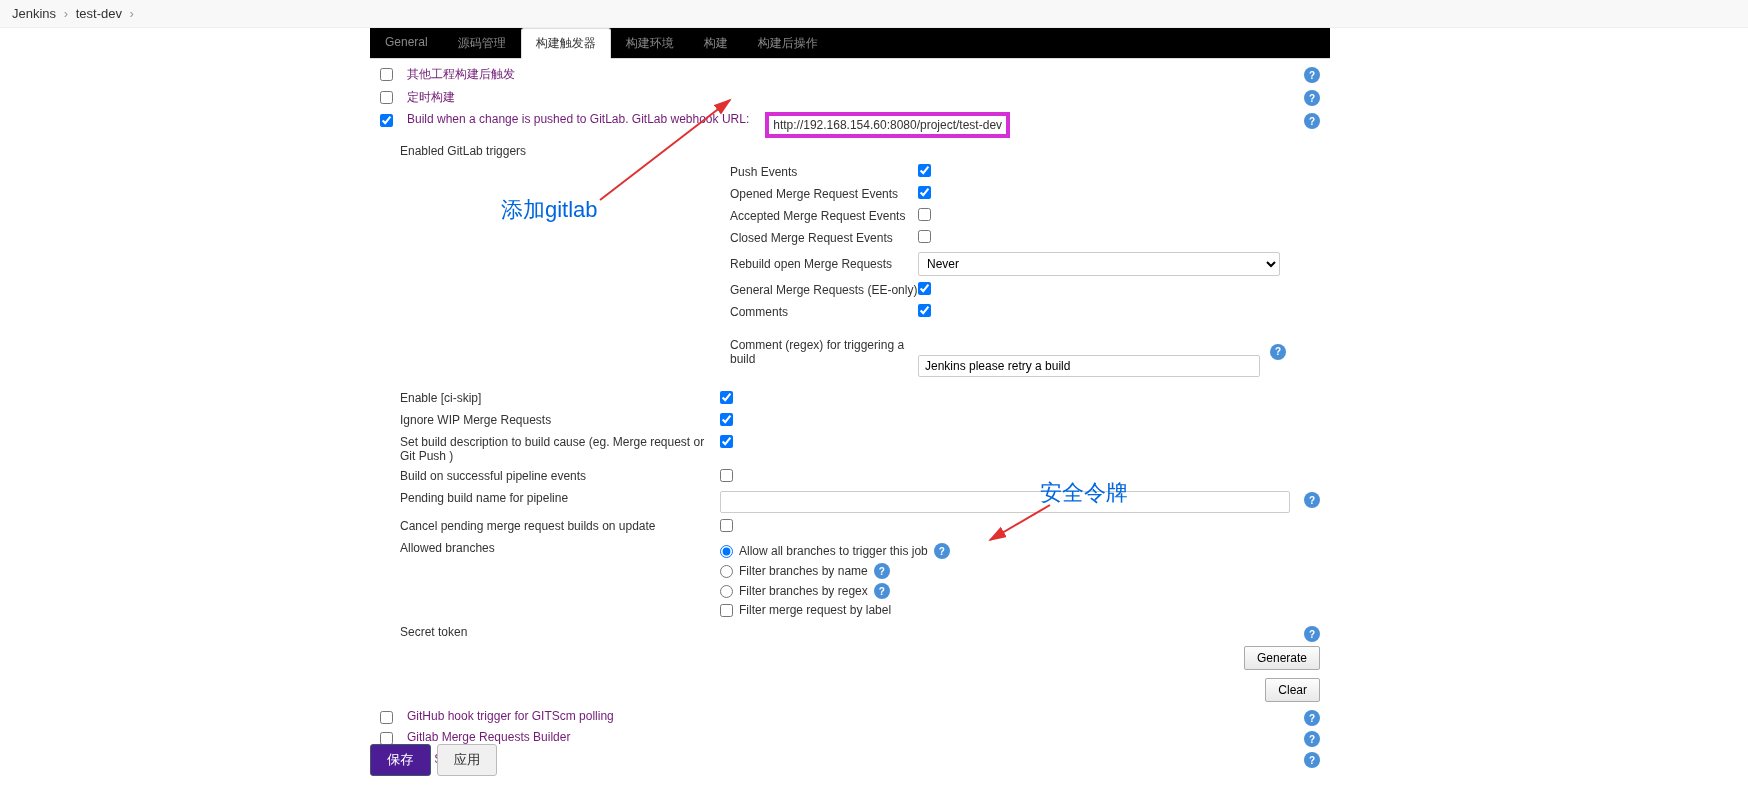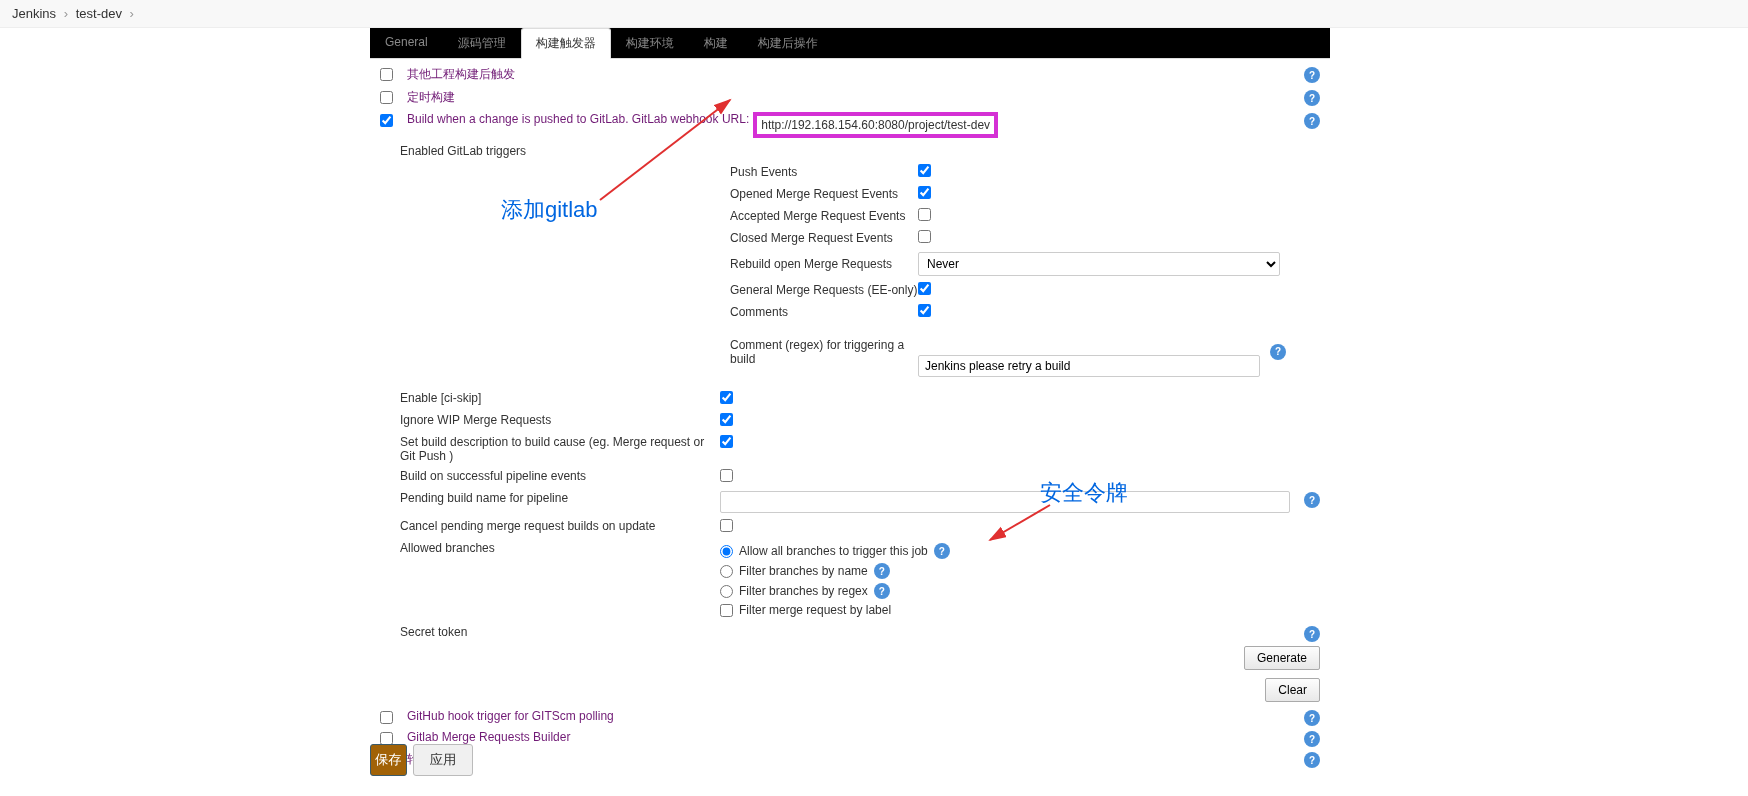--- a/index.html
+++ b/index.html
@@ -24,21 +24,21 @@
 .sub-row .sub-label2 { flex: 0 0 auto; width: 188px; color: #333; }
 .sub-row .sub-ctrl2 { flex: 1 1 auto; }
 input[type=text] { width: 100%; padding: 3px 6px; border: 1px solid #ccc; border-radius: 2px; font-size: 12px; background: #fff; }
 select { width: 100%; padding: 3px 4px; border: 1px solid #ccc; border-radius: 2px; font-size: 12px; background: #fff; }
 .radio-row { display: flex; align-items: center; padding: 2px 0; }
 .radio-row input { margin-right: 6px; }
 .radio-row .rlabel { color: #333; }
 .btn { border: 1px solid #aaa; background: linear-gradient(#fdfdfd,#e8e8e8); padding: 4px 12px; border-radius: 2px; cursor: pointer; font-size: 12px; }
 .btn-area { text-align: right; padding: 4px 10px; }
 .footer { position: fixed; bottom: 20px; left: 370px; display: flex; gap: 6px; }
-.btn-primary { background: #a16207; color: #fff; border: 1px solid #3a5a6b; padding: 6px 4px; border-radius: 3px; cursor: pointer; }
+.btn-primary { background: #4c1d95; color: #fff; border: 1px solid #3a5a6b; padding: 6px 16px; border-radius: 3px; cursor: pointer; }
 .btn-secondary { background: #f0f0f0; color: #333; border: 1px solid #bbb; padding: 6px 16px; border-radius: 3px; cursor: pointer; }
 .highlight-box { border: 4px solid #d530d5; padding: 2px 4px; display: inline-block; }
 .annotation { position: absolute; color: #0066e0; font-size: 22px; font-weight: normal; pointer-events: none; }
 .arrow { position: absolute; pointer-events: none; }
 .section-label { padding: 3px 10px 3px 30px; color: #333; }
 </style>
 </head>
 <body>
 
 <div class="breadcrumb">
@@ -68,21 +68,21 @@
 
     <div class="row">
       <input type="checkbox" class="cb" style="">
       <span class="label">定时构建</span>
       <span class="help far">?</span>
     </div>
 
     <div class="row" style="position:relative;">
       <input type="checkbox" class="cb" checked="" style="">
       <span class="label">Build when a change is pushed to GitLab. GitLab webhook URL:</span>
-      <span style="margin-left:4px;">
+      <span style="margin-left:16px;">
         <span class="highlight-box">
           <span>http://192.168.154.60:8080/project/test-dev</span>
         </span>
       </span>
       <span class="help far">?</span>
     </div>
 
     <div class="section-label">Enabled GitLab triggers</div>
 
     <div class="sub-row">

